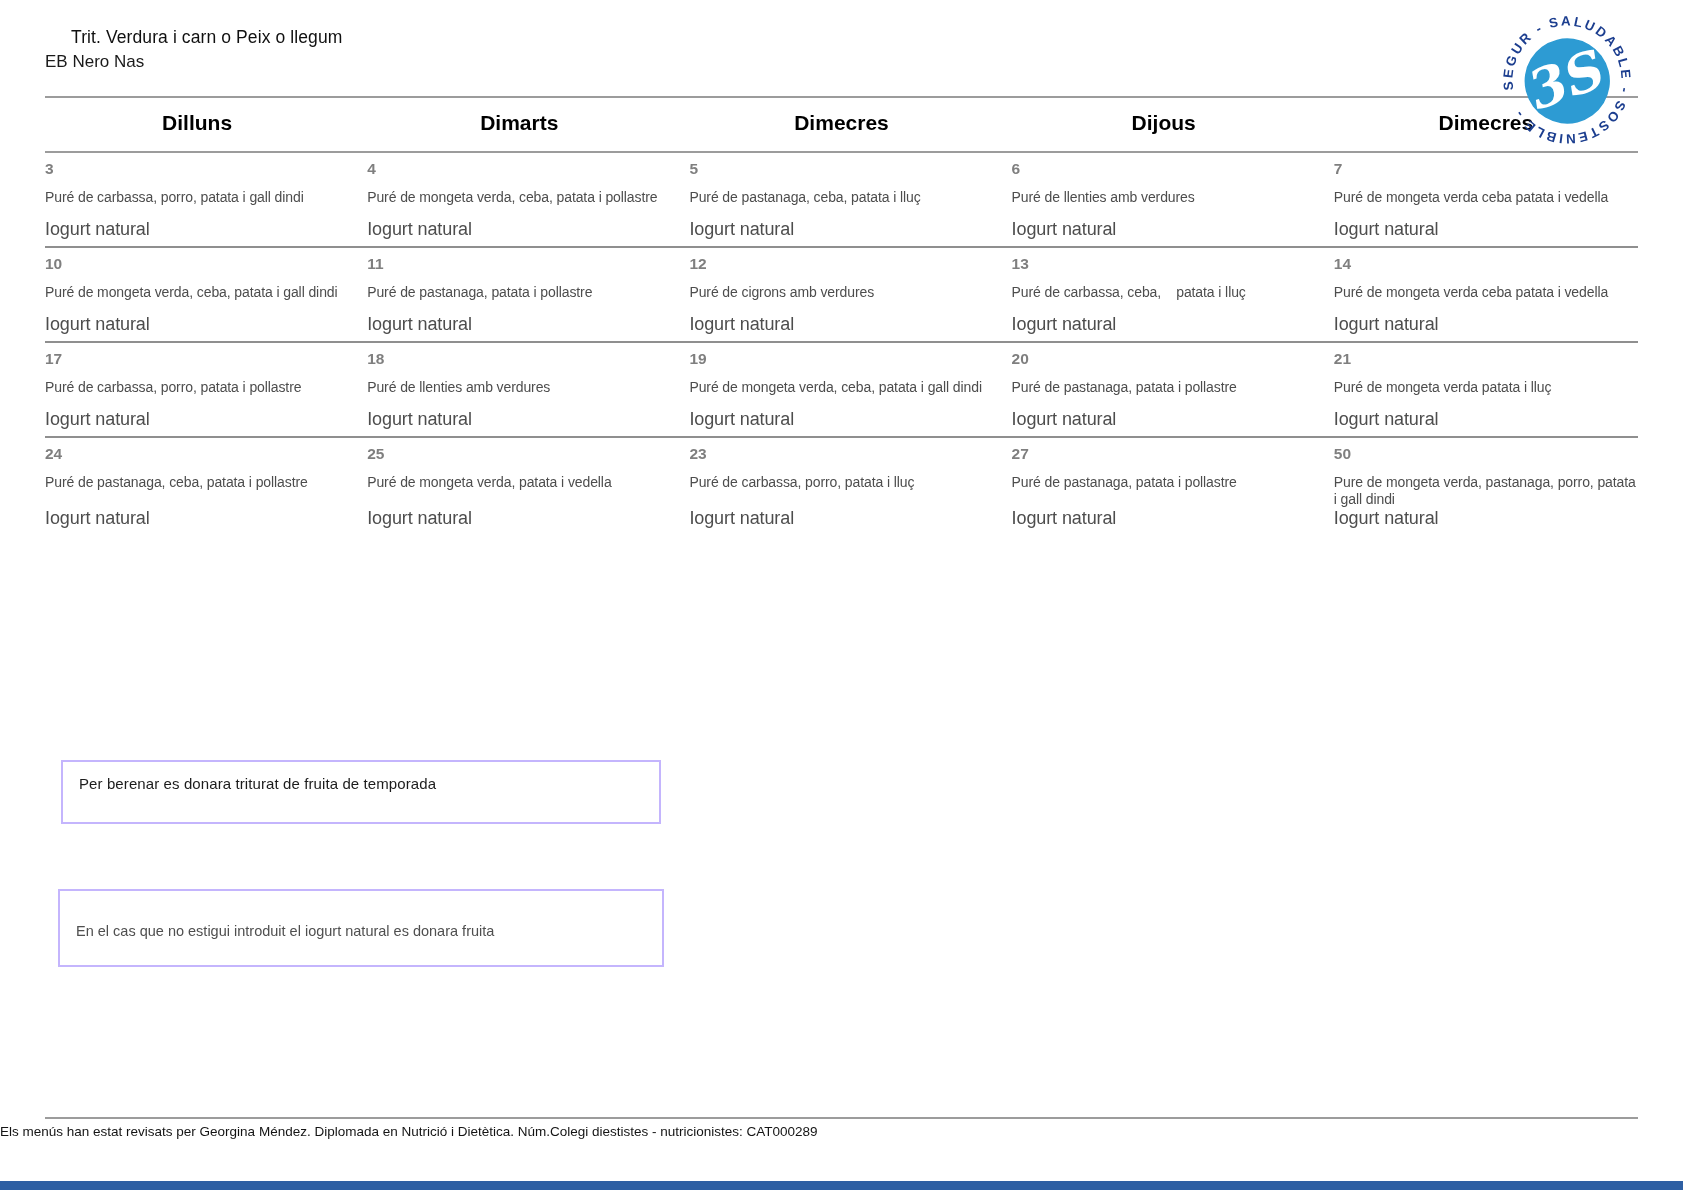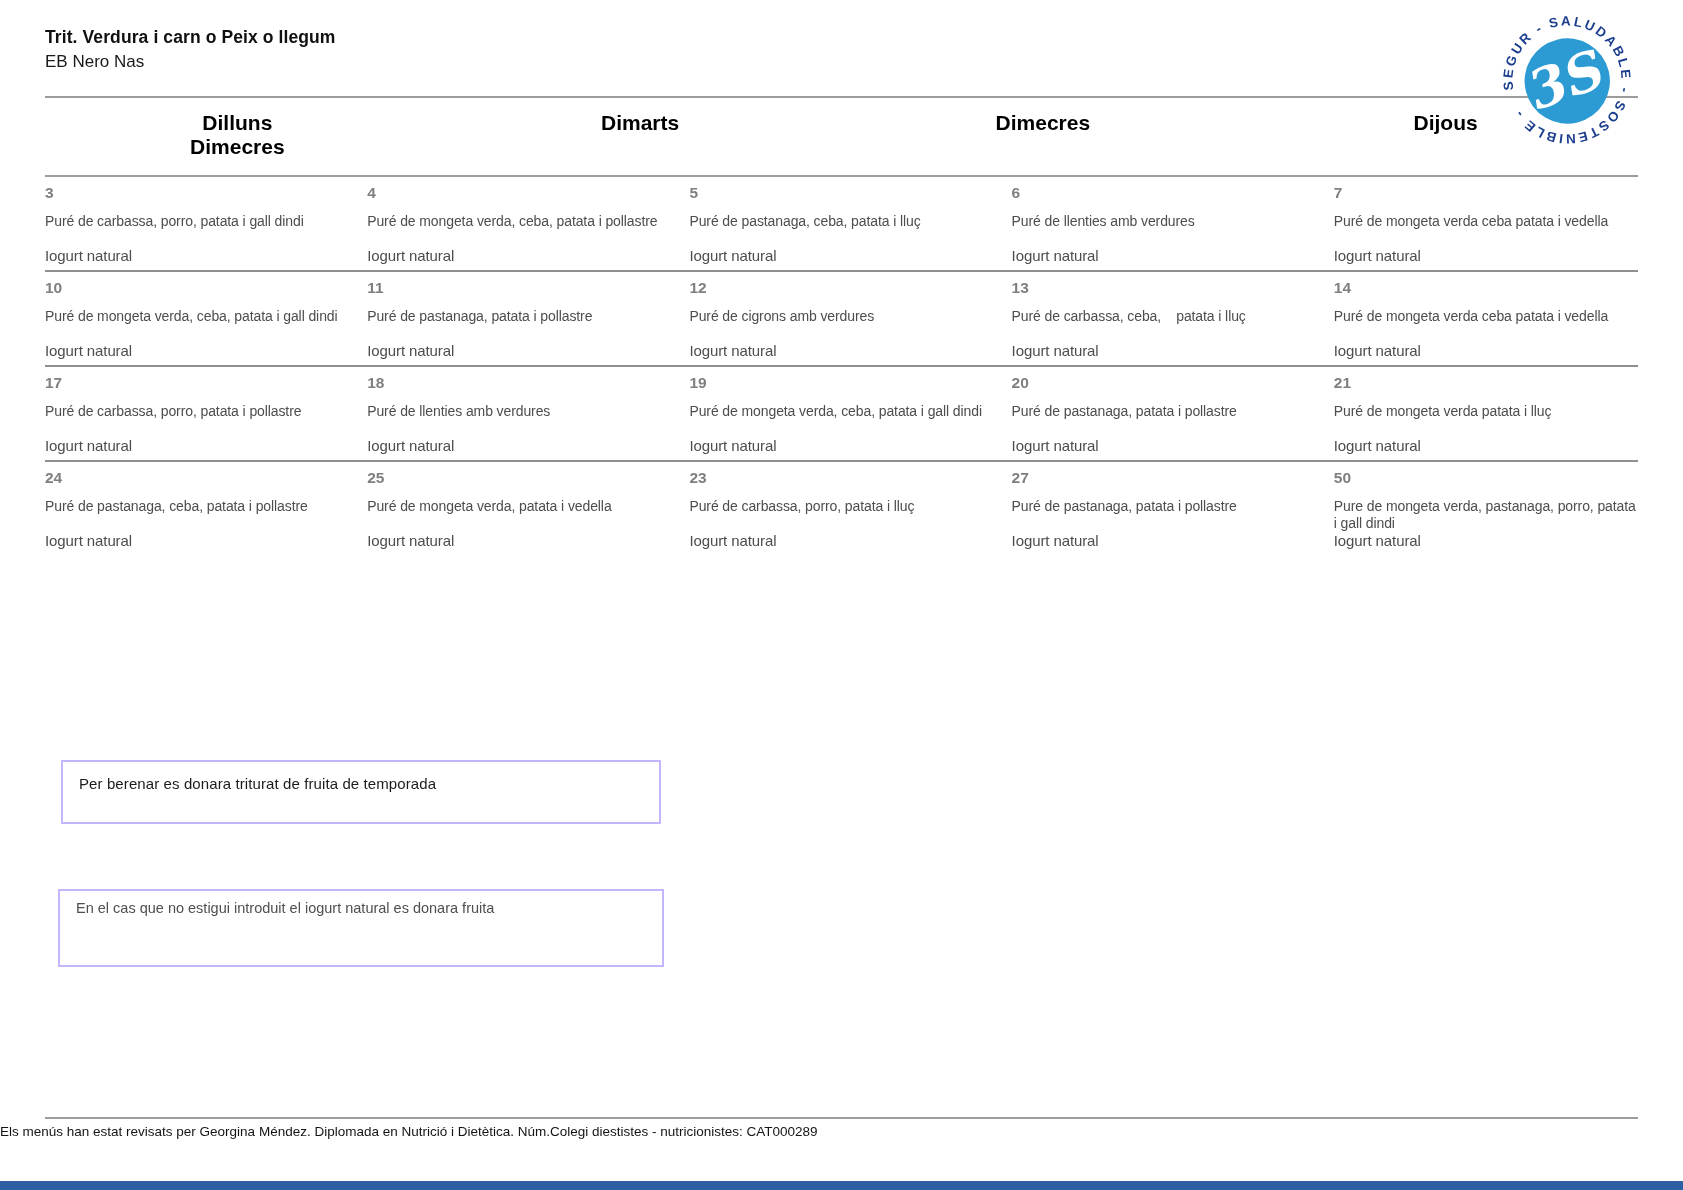--- a/index.html
+++ b/index.html
@@ -1,47 +1,47 @@
 <!DOCTYPE html>
 <html><head>
 <meta charset="utf-8">
 <style>
   * { margin:0; padding:0; box-sizing:border-box; }
   html,body { background:#ffffff; }
   body { font-family:"Liberation Sans", sans-serif; }
   .page { position:relative; width:1683px; height:1190px; background:#fff; overflow:hidden; }
 
   .header { padding:27px 45px 0 45px; }
-  .title { font-size:17.5px; font-weight:bold; color:#101010; letter-spacing:.1px; }
+  .title { font-size:17.5px; font-weight:normal; color:#101010; letter-spacing:.1px;margin-left:26px; }
   .subtitle { font-size:17px; color:#1a1a1a; margin-top:4px; }
   .month { font-size:16.5px; color:#e8191f; margin-top:29px; }
 
   .logo-wrap { position:absolute; top:16px; right:52px; width:128px; height:128px; transform:rotate(-14deg); }
 
   .rule { border:none; border-top:2px solid #9c9c9c; margin:0 45px; }
   .rule-top { margin-top:24px; }
 
-  .day-headers { display:grid; grid-template-columns:repeat(4,1fr); column-gap:18px;
+  .day-headers { display:grid; grid-template-columns:repeat(5,1fr); column-gap:18px;
                  margin:0 45px; padding:13px 0 16px 0; }
   .day-header { text-align:center; font-size:21px; font-weight:bold; color:#000; }
 
   .week { display:grid; grid-template-columns:repeat(5,1fr); column-gap:18px;
           margin:0 45px; min-height:95px; border-bottom:2px solid #8f8f8f; }
   .week.last { border-bottom:none; min-height:90px; }
   .cell { display:flex; flex-direction:column; padding:7px 2px 6px 0; }
   .day-num { font-size:15.5px; font-weight:bold; color:#7f7f7f; }
   .menu { margin-top:11px; font-size:14px; line-height:1.22; color:#4d4d4d;
           letter-spacing:-0.1px; white-space:pre-wrap; }
   .spacer { flex:1 1 auto; }
-  .iogurt { font-size:15px; color:#4d4d4d; letter-spacing:-0.1px; }
+  .iogurt { font-size:18px; color:#4d4d4d; letter-spacing:-0.1px; }
 
   .note { position:absolute; border:2px solid #c4b5fd; background:#fff; }
   .note-1 { left:61px; top:760px; width:600px; height:64px; padding:13px 16px;
             font-size:15px; color:#1c1c1c; letter-spacing:.1px; }
-  .note-2 { left:58px; top:889px; width:606px; height:78px; padding:9px 16px;
+  .note-2 { left:58px; top:889px; width:606px; height:78px; padding:32px 16px;
             font-size:14.5px; color:#4f4f4f; }
 
   .footer-rule { position:absolute; left:45px; right:45px; top:1117px; border-top:2px solid #9c9c9c; }
   .footer-text { position:absolute; left:0; right:0; top:1124px; text-align:left;
                  font-size:13.5px; color:#141414; }
 
   .bottom-bar { position:absolute; left:0; right:0; bottom:0; height:9px; background:#2e5fa3; }
 </style>
 </head>
 <body>

